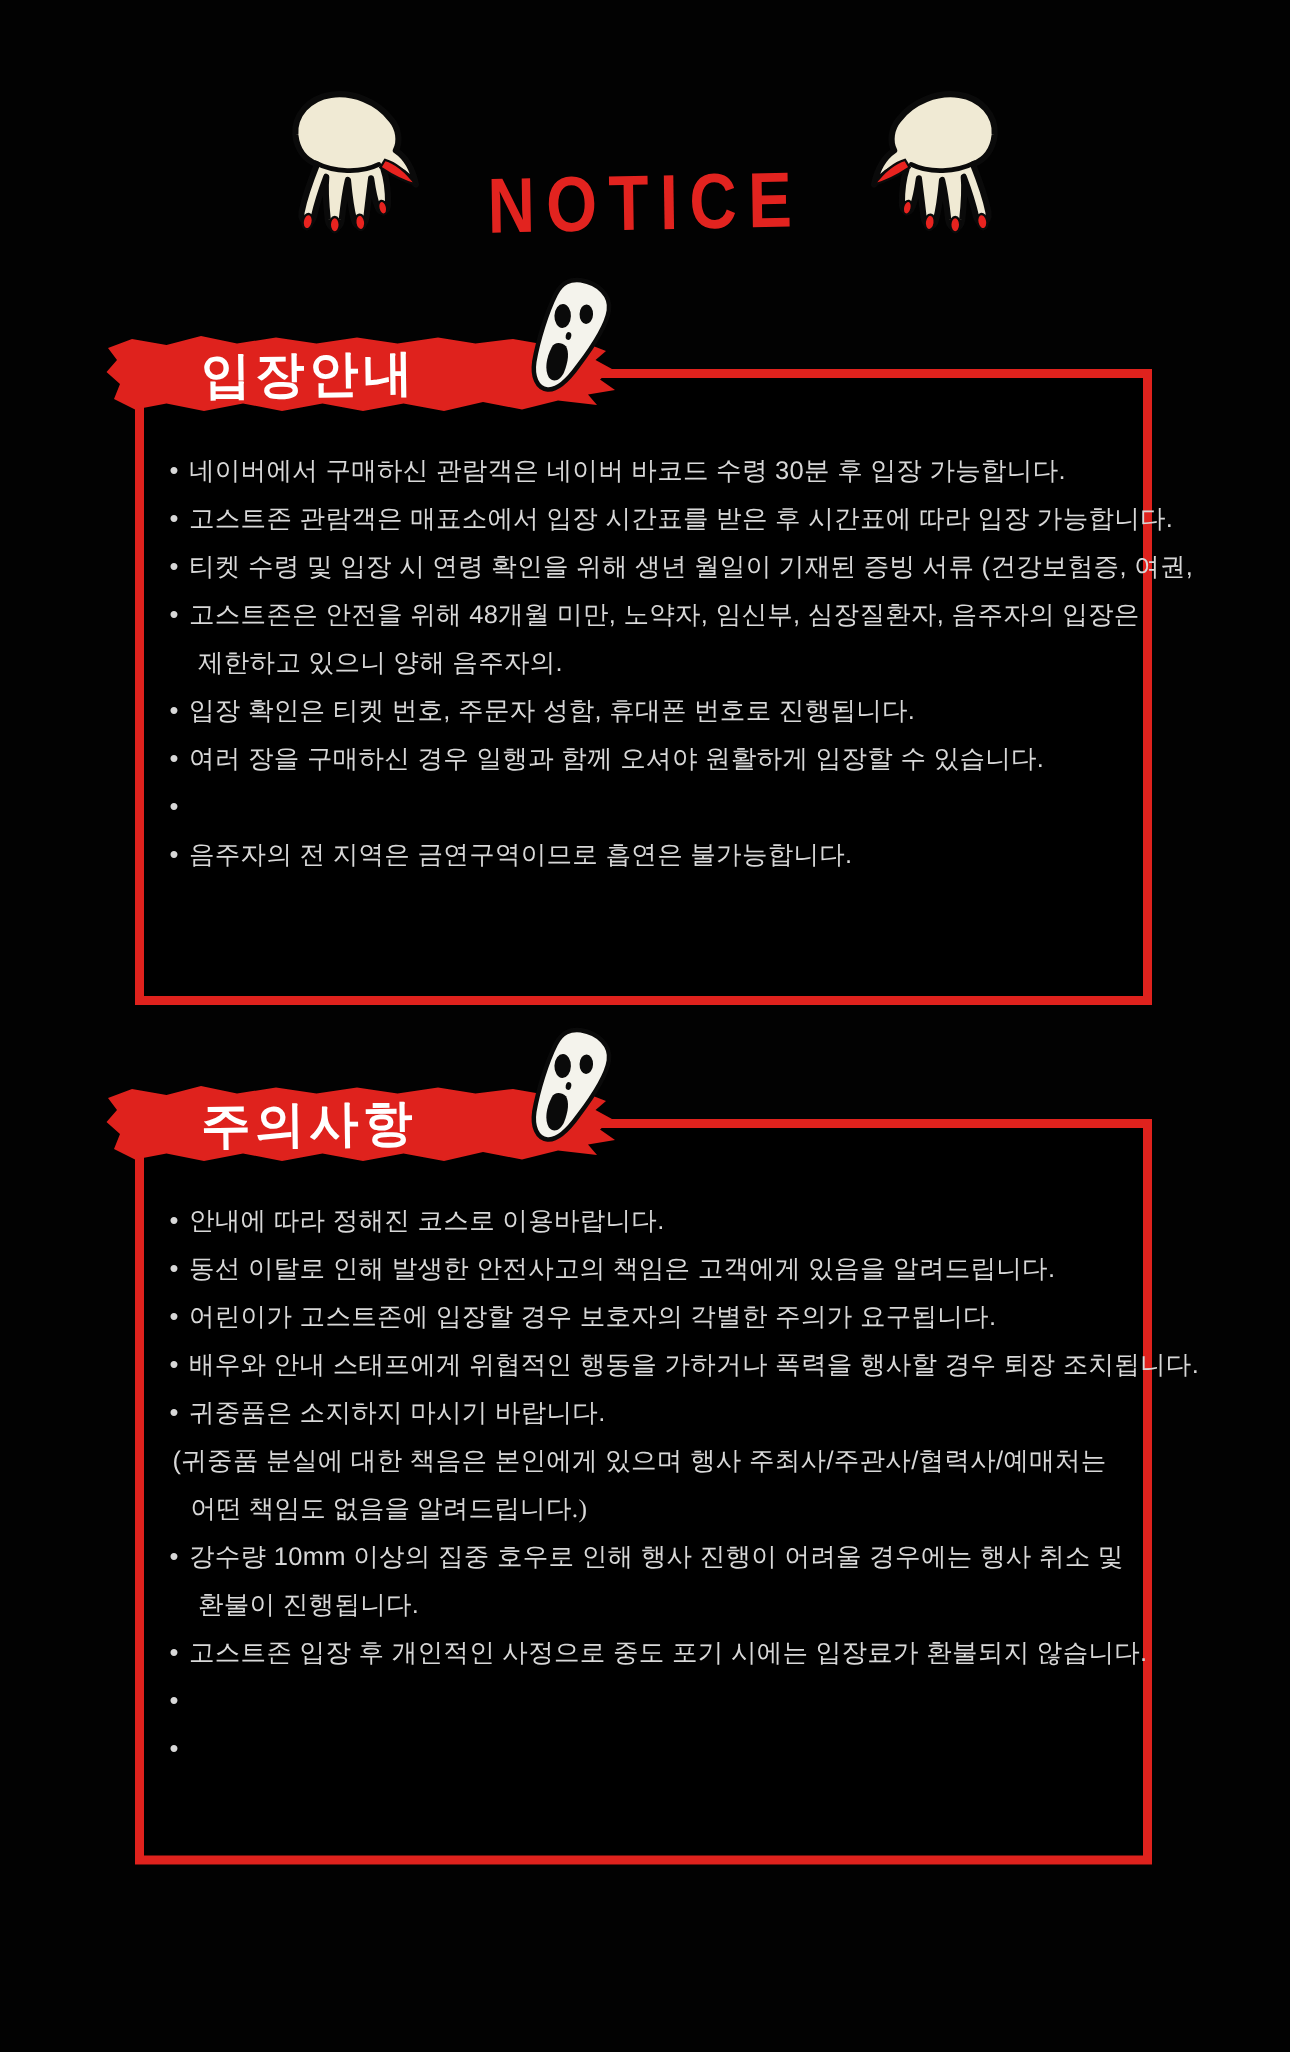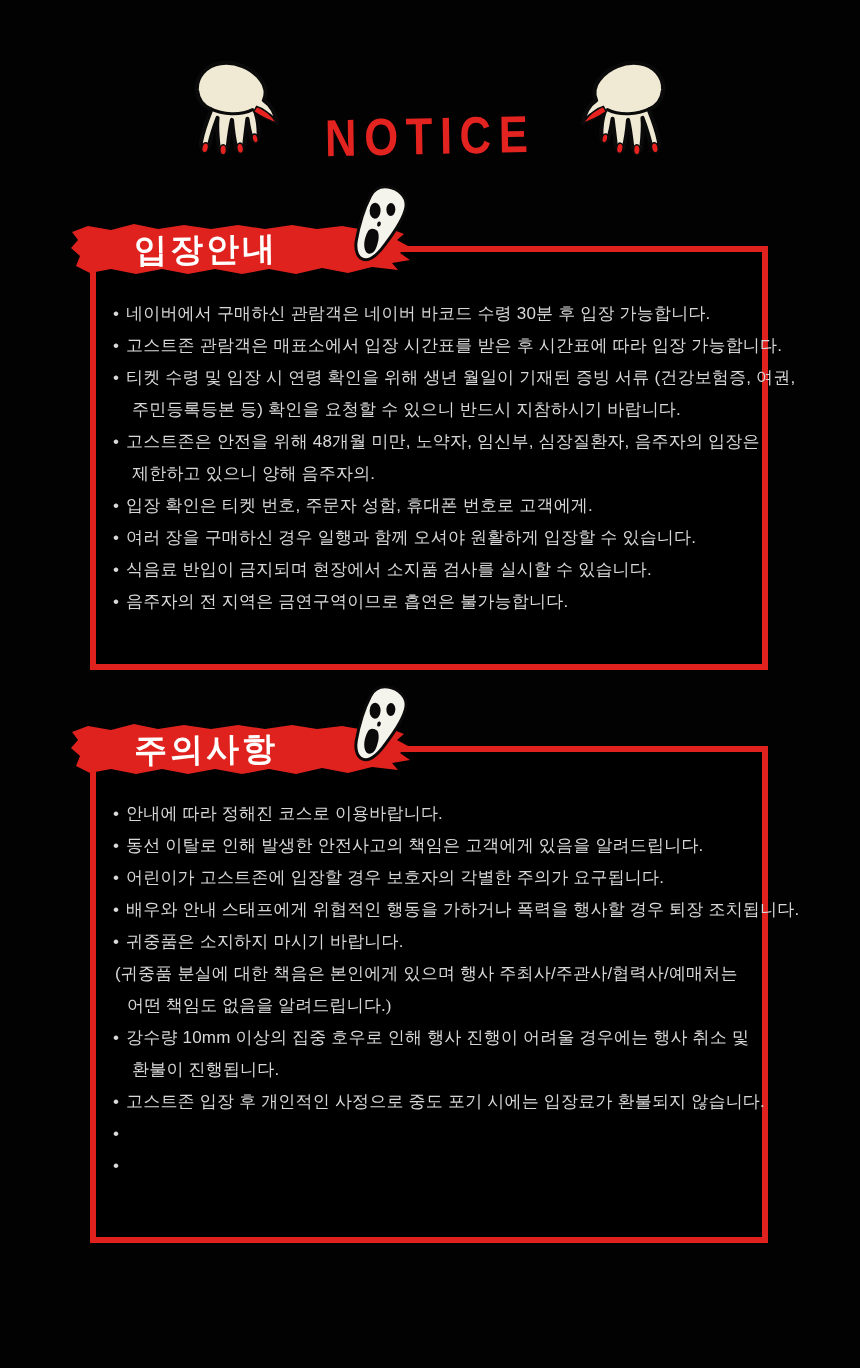--- a/index.html
+++ b/index.html
@@ -95,43 +95,38 @@
             <span class="txt">네이버에서 구매하신 관람객은 네이버 바코드 수령 30분 후 입장 가능합니다.</span>
           </div>
           <div class="line b">
             <span class="dot">•</span>
             <span class="txt">고스트존 관람객은 매표소에서 입장 시간표를 받은 후 시간표에 따라 입장 가능합니다.</span>
           </div>
           <div class="line b">
             <span class="dot">•</span>
             <span class="txt">티켓 수령 및 입장 시 연령 확인을 위해 생년 월일이 기재된 증빙 서류 (건강보험증, 여권,</span>
           </div>
+          <div class="line b">
+            <span class="dot">•</span>
+            <span class="txt">고스트존은 안전을 위해 48개월 미만, 노약자, 임신부, 심장질환자, 음주자의 입장은</span>
+          </div>
           <div class="line c">
             <span class="dot">•</span>
-            <span class="txt">주민등록등본 등) 확인을 요청할 수 있으니 반드시 지참하시기 바랍니다.</span>
-          </div>
-          <div class="line b">
-            <span class="dot">•</span>
-            <span class="txt">고스트존은 안전을 위해 48개월 미만, 노약자, 임신부, 심장질환자, 음주자의 입장은</span>
-          </div>
-          <div class="line c">
-            <span class="dot">•</span>
             <span class="txt">제한하고 있으니 양해 음주자의.</span>
           </div>
           <div class="line b">
             <span class="dot">•</span>
-            <span class="txt">입장 확인은 티켓 번호, 주문자 성함, 휴대폰 번호로 고객에게.</span>
+            <span class="txt">입장 확인은 티켓 번호, 주문자 성함, 휴대폰 번호로 진행됩니다.</span>
           </div>
           <div class="line b">
             <span class="dot">•</span>
             <span class="txt">여러 장을 구매하신 경우 일행과 함께 오셔야 원활하게 입장할 수 있습니다.</span>
           </div>
           <div class="line b">
             <span class="dot">•</span>
-            <span class="txt">식음료 반입이 금지되며 현장에서 소지품 검사를 실시할 수 있습니다.</span>
           </div>
           <div class="line b">
             <span class="dot">•</span>
             <span class="txt">음주자의 전 지역은 금연구역이므로 흡연은 불가능합니다.</span>
           </div>
         </div>
     </div>
     <svg class="brush" viewBox="0 0 348 64" preserveAspectRatio="none" aria-hidden="true">
       <path fill="#df221d" d="M6 16 L22 10 L45 14 L68 8 L92 13 L118 9 L145 13 L172 9 L199 13 L226 9 L251 13 L276 10 L299 14 L320 11 L338 18 L331 24 L342 30 L334 37 L344 44 L326 47 L332 54 L306 51 L282 57 L256 52 L230 58 L203 53 L176 58 L149 53 L122 58 L96 53 L70 58 L45 53 L24 57 L10 50 L14 40 L5 32 L12 24 Z"></path>
     </svg>

